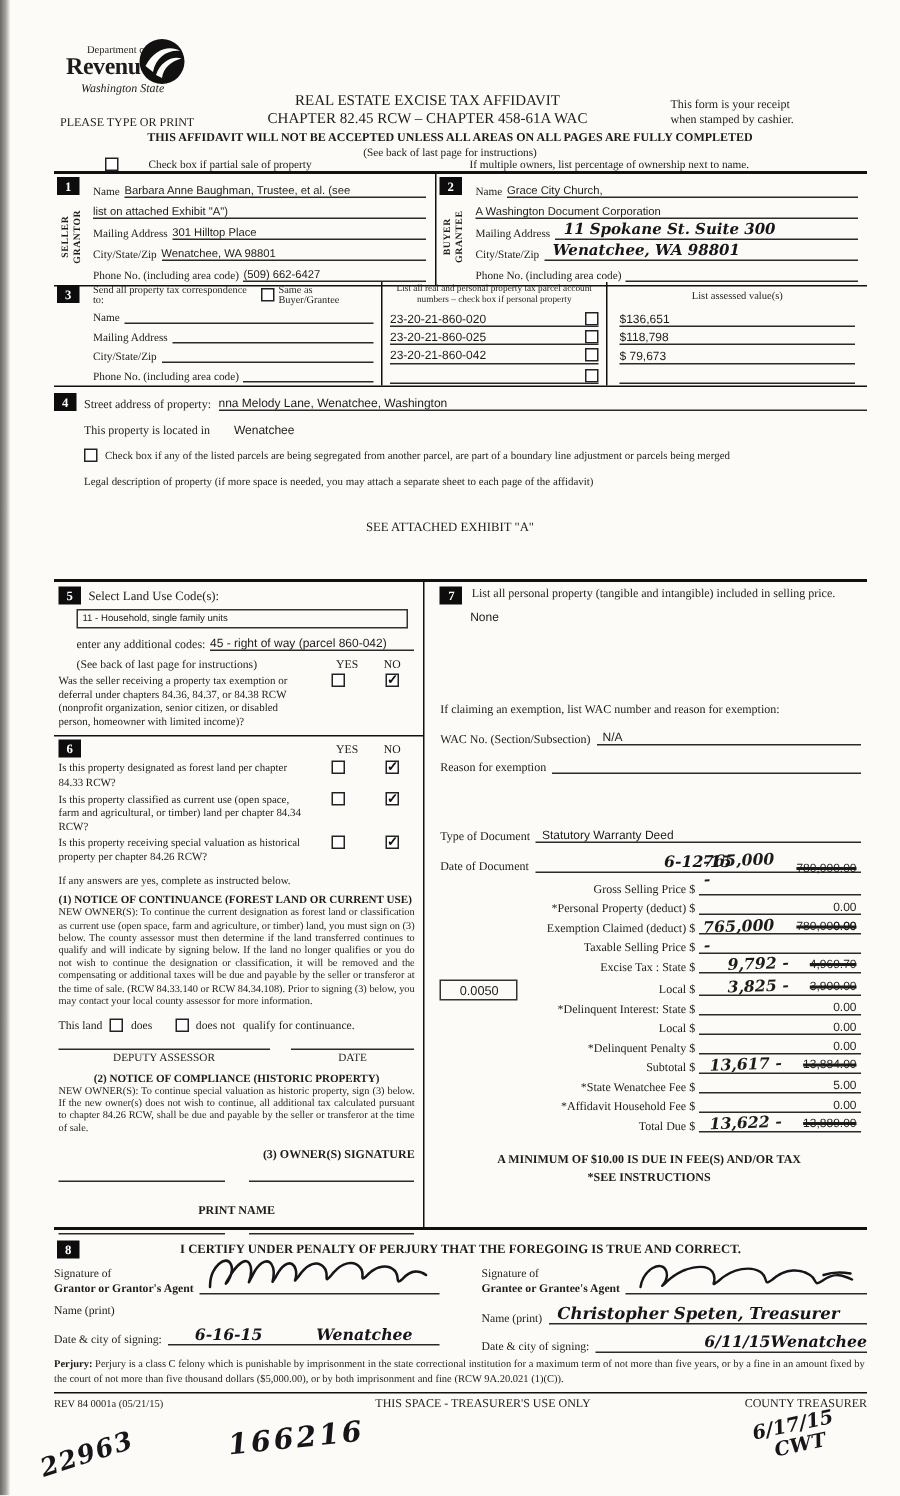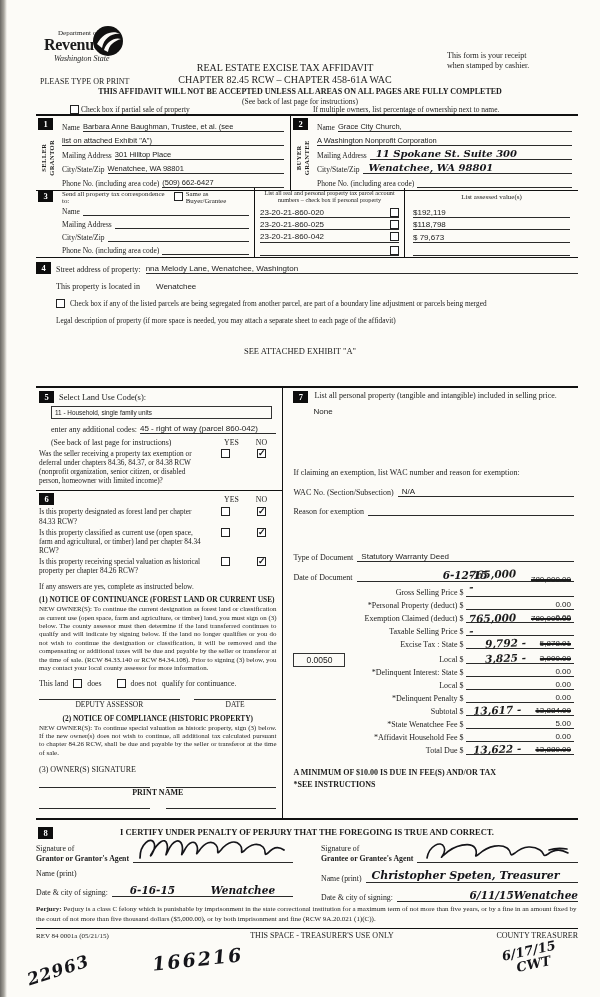--- a/index.html
+++ b/index.html
@@ -45,27 +45,27 @@
   <svg class="abs" style="left:92px;top:25px" width="32" height="32" viewBox="0 0 32 32">
     <circle cx="16" cy="16" r="15" fill="#111"></circle>
     <path d="M5 19 C 11 7, 22 5, 28 9 C 20 8, 12 13, 10 23 Z" fill="#fcfbf7"></path>
     <path d="M12 25 C 15 16, 23 12, 29 14 C 22 16, 17 20, 16 27 Z" fill="#fcfbf7"></path>
   </svg>
   <div class="abs" style="left:140px;top:62px;width:290px;text-align:center">
     <div style="font-size:10px;font-weight:normal">REAL ESTATE EXCISE TAX AFFIDAVIT</div>
     <div style="font-size:10px;margin-top:1px">CHAPTER 82.45 RCW – CHAPTER 458-61A WAC</div>
   </div>
   <div class="abs" style="left:40px;top:77px;font-size:8px">PLEASE TYPE OR PRINT</div>
-  <div class="abs" style="left:447px;top:51px;font-size:8px;line-height:1.3">
+  <div class="abs" style="left:447px;top:65px;font-size:8px;line-height:1.3">
     <div>This form is your receipt</div>
     <div>when stamped by cashier.</div>
   </div>
   <div class="abs" style="left:0;top:87px;width:600px;text-align:center;font-size:8px;font-weight:bold">THIS AFFIDAVIT WILL NOT BE ACCEPTED UNLESS ALL AREAS ON ALL PAGES ARE FULLY COMPLETED</div>
   <div class="abs" style="left:0;top:97px;width:600px;text-align:center;font-size:7.5px">(See back of last page for instructions)</div>
-  <div class="abs" style="left:70px;top:105px;font-size:7.5px;display:flex;gap:2px;align-items:flex-end">
+  <div class="abs" style="left:70px;top:105px;font-size:7.5px;display:flex;gap:20px;align-items:flex-end">
     <span class="cb"></span>
     <span>Check box if partial sale of property</span>
   </div>
   <div class="abs" style="left:313px;top:105px;font-size:7.5px">If multiple owners, list percentage of ownership next to name.</div>
 
   <div class="abs" style="left:36px;top:114px;width:542px;display:flex;border-top:2px solid #111;border-bottom:1px solid #111">
     <div class="half" style="width:254px">
       <span class="badge abs" style="left:2px;top:2px">1</span>
       <div class="vlabel">
         <div>SELLER</div>
@@ -95,21 +95,21 @@
       <span class="badge abs" style="left:2px;top:2px">2</span>
       <div class="vlabel">
         <div>BUYER</div>
           <div>GRANTEE</div>
       </div>
       <div class="frow">
           <span>Name</span>
         <span class="fill typed" style="flex:1">Grace City Church,</span>
         </div>
       <div class="frow">
-          <span class="fill typed" style="flex:1">A Washington Nonprofit Corporation</span>
+          <span class="fill typed" style="flex:1">A Washington Document Corporation</span>
         </div>
       <div class="frow">
           <span>Mailing Address</span>
         <span class="fill hw" style="flex:1;font-size:10px;padding-left:6px">11 Spokane St. Suite 300</span>
         </div>
       <div class="frow">
           <span>City/State/Zip</span>
         <span class="fill hw" style="flex:1;font-size:10px;padding-left:6px">Wenatchee, WA 98801</span>
         </div>
       <div class="frow">
@@ -162,21 +162,21 @@
           <span class="cb"></span>
         </div>
       <div class="fill" style="display:flex;align-items:flex-end;gap:4px;height:13px">
         <span class="typed" style="font-size:8px"></span>
         <span style="flex:1"></span>
           <span class="cb"></span>
         </div>
     </div>
     <div style="flex:1;border-left:1px solid #111;padding:1px 8px;display:flex;flex-direction:column">
       <div style="font-size:7px;text-align:center;height:16px;display:flex;align-items:center;justify-content:center">List assessed value(s)</div>
-      <div class="fill typed" style="font-size:8px;height:13px;display:flex;align-items:flex-end">$192,119</div>
+      <div class="fill typed" style="font-size:8px;height:13px;display:flex;align-items:flex-end">$136,651</div>
       <div class="fill typed" style="font-size:8px;height:13px;display:flex;align-items:flex-end">$118,798</div>
       <div class="fill typed" style="font-size:8px;height:13px;display:flex;align-items:flex-end">$ 79,673</div>
       <div class="fill typed" style="font-size:8px;height:13px;display:flex;align-items:flex-end"></div>
     </div>
   </div>
 
   <div class="abs" style="left:36px;top:260px;width:542px">
     <div style="display:flex;align-items:flex-end;gap:5px;font-size:8px;height:14px">
       <span class="badge">4</span>
       <span>Street address of property:</span>
@@ -252,26 +252,26 @@
       <div style="display:flex;gap:14px;margin-top:11px">
         <span class="fill" style="flex:1.7"></span>
         <span class="fill" style="flex:1"></span>
       </div>
       <div style="display:flex;gap:14px;font-size:7.5px">
         <span style="flex:1.7;text-align:center">DEPUTY ASSESSOR</span>
         <span style="flex:1;text-align:center">DATE</span>
       </div>
       <div style="font-size:7.4px;font-weight:bold;text-align:center;margin-top:5px">(2) NOTICE OF COMPLIANCE (HISTORIC PROPERTY)</div>
       <div style="font-size:6.9px;line-height:1.22;text-align:justify;margin-top:1px">NEW OWNER(S): To continue special valuation as historic property, sign (3) below. If the new owner(s) does not wish to continue, all additional tax calculated pursuant to chapter 84.26 RCW, shall be due and payable by the seller or transferor at the time of sale.</div>
-      <div style="font-size:8px;font-weight:normal;text-align:left;margin-top:8px">(3)  OWNER(S) SIGNATURE</div>
+      <div style="font-size:8px;font-weight:bold;text-align:right;margin-top:8px">(3)  OWNER(S) SIGNATURE</div>
       <div style="display:flex;gap:16px;margin-top:13px">
         <span class="fill" style="flex:1"></span>
         <span class="fill" style="flex:1"></span>
       </div>
-      <div style="font-size:8px;font-weight:bold;text-align:center;margin-top:0">PRINT NAME</div>
+      <div style="font-size:8px;font-weight:bold;text-align:center;margin-top:14px">PRINT NAME</div>
       <div style="display:flex;gap:16px;margin-top:11px">
         <span class="fill" style="flex:1"></span>
         <span class="fill" style="flex:1"></span>
       </div>
     </div>
 
     <div style="flex:1;padding:3px 0 0 10px;position:relative;display:flex;flex-direction:column">
       <div style="display:flex;gap:6px;font-size:8px;line-height:1.35;padding-right:4px">
         <span class="badge">7</span>
         <span style="flex:1">List all  personal property (tangible and intangible) included in selling price.</span>
@@ -319,21 +319,21 @@
           <span class="mlabel">Taxable Selling Price  $</span>
           <span class="mline">
             <span class="mhand">765,000 -</span>
             <span class="mprint mold">780,000.00</span>
             </span>
         </div>
         <div class="mrow">
           <span class="mlabel">Excise Tax : State  $</span>
           <span class="mline">
             <span class="mhand">9,792 -</span>
-            <span class="mprint mold">5,878.91</span>
+            <span class="mprint mold">4,969.70</span>
             </span>
         </div>
         <div class="mrow" style="height:15px">
           <span class="mlabel">
             <span class="typed" style="position:absolute;left:0;top:-2px;border:1.5px solid #333;padding:1px 12px;font-size:8.5px">0.0050</span>
             <span>Local  $</span></span>
           <span class="mline">
             <span class="mhand">3,825 -</span>
             <span class="mprint mold">3,900.00</span>
             </span>
@@ -377,21 +377,21 @@
         </div>
         <div class="mrow">
           <span class="mlabel">Total Due  $</span>
           <span class="mline">
             <span class="mhand">13,622 -</span>
             <span class="mprint mold">13,889.00</span>
             </span>
         </div>
       </div>
 
-      <div style="font-weight:bold;font-size:8px;margin-top:12px;line-height:1.5;padding-right:6px">
+      <div style="text-align:center;font-weight:bold;font-size:8px;margin-top:12px;line-height:1.5;padding-right:6px">
         <div>A MINIMUM OF $10.00 IS DUE IN FEE(S) AND/OR TAX</div>
         <div>*SEE INSTRUCTIONS</div>
       </div>
     </div>
   </div>
 
   <div class="abs" style="left:36px;top:827px;width:542px">
     <div style="position:relative;text-align:center;font-size:8.5px;font-weight:bold">
       <span class="badge abs" style="left:2px;top:0">8</span>
       <span>I CERTIFY UNDER PENALTY OF PERJURY THAT THE FOREGOING IS TRUE AND CORRECT.</span>

